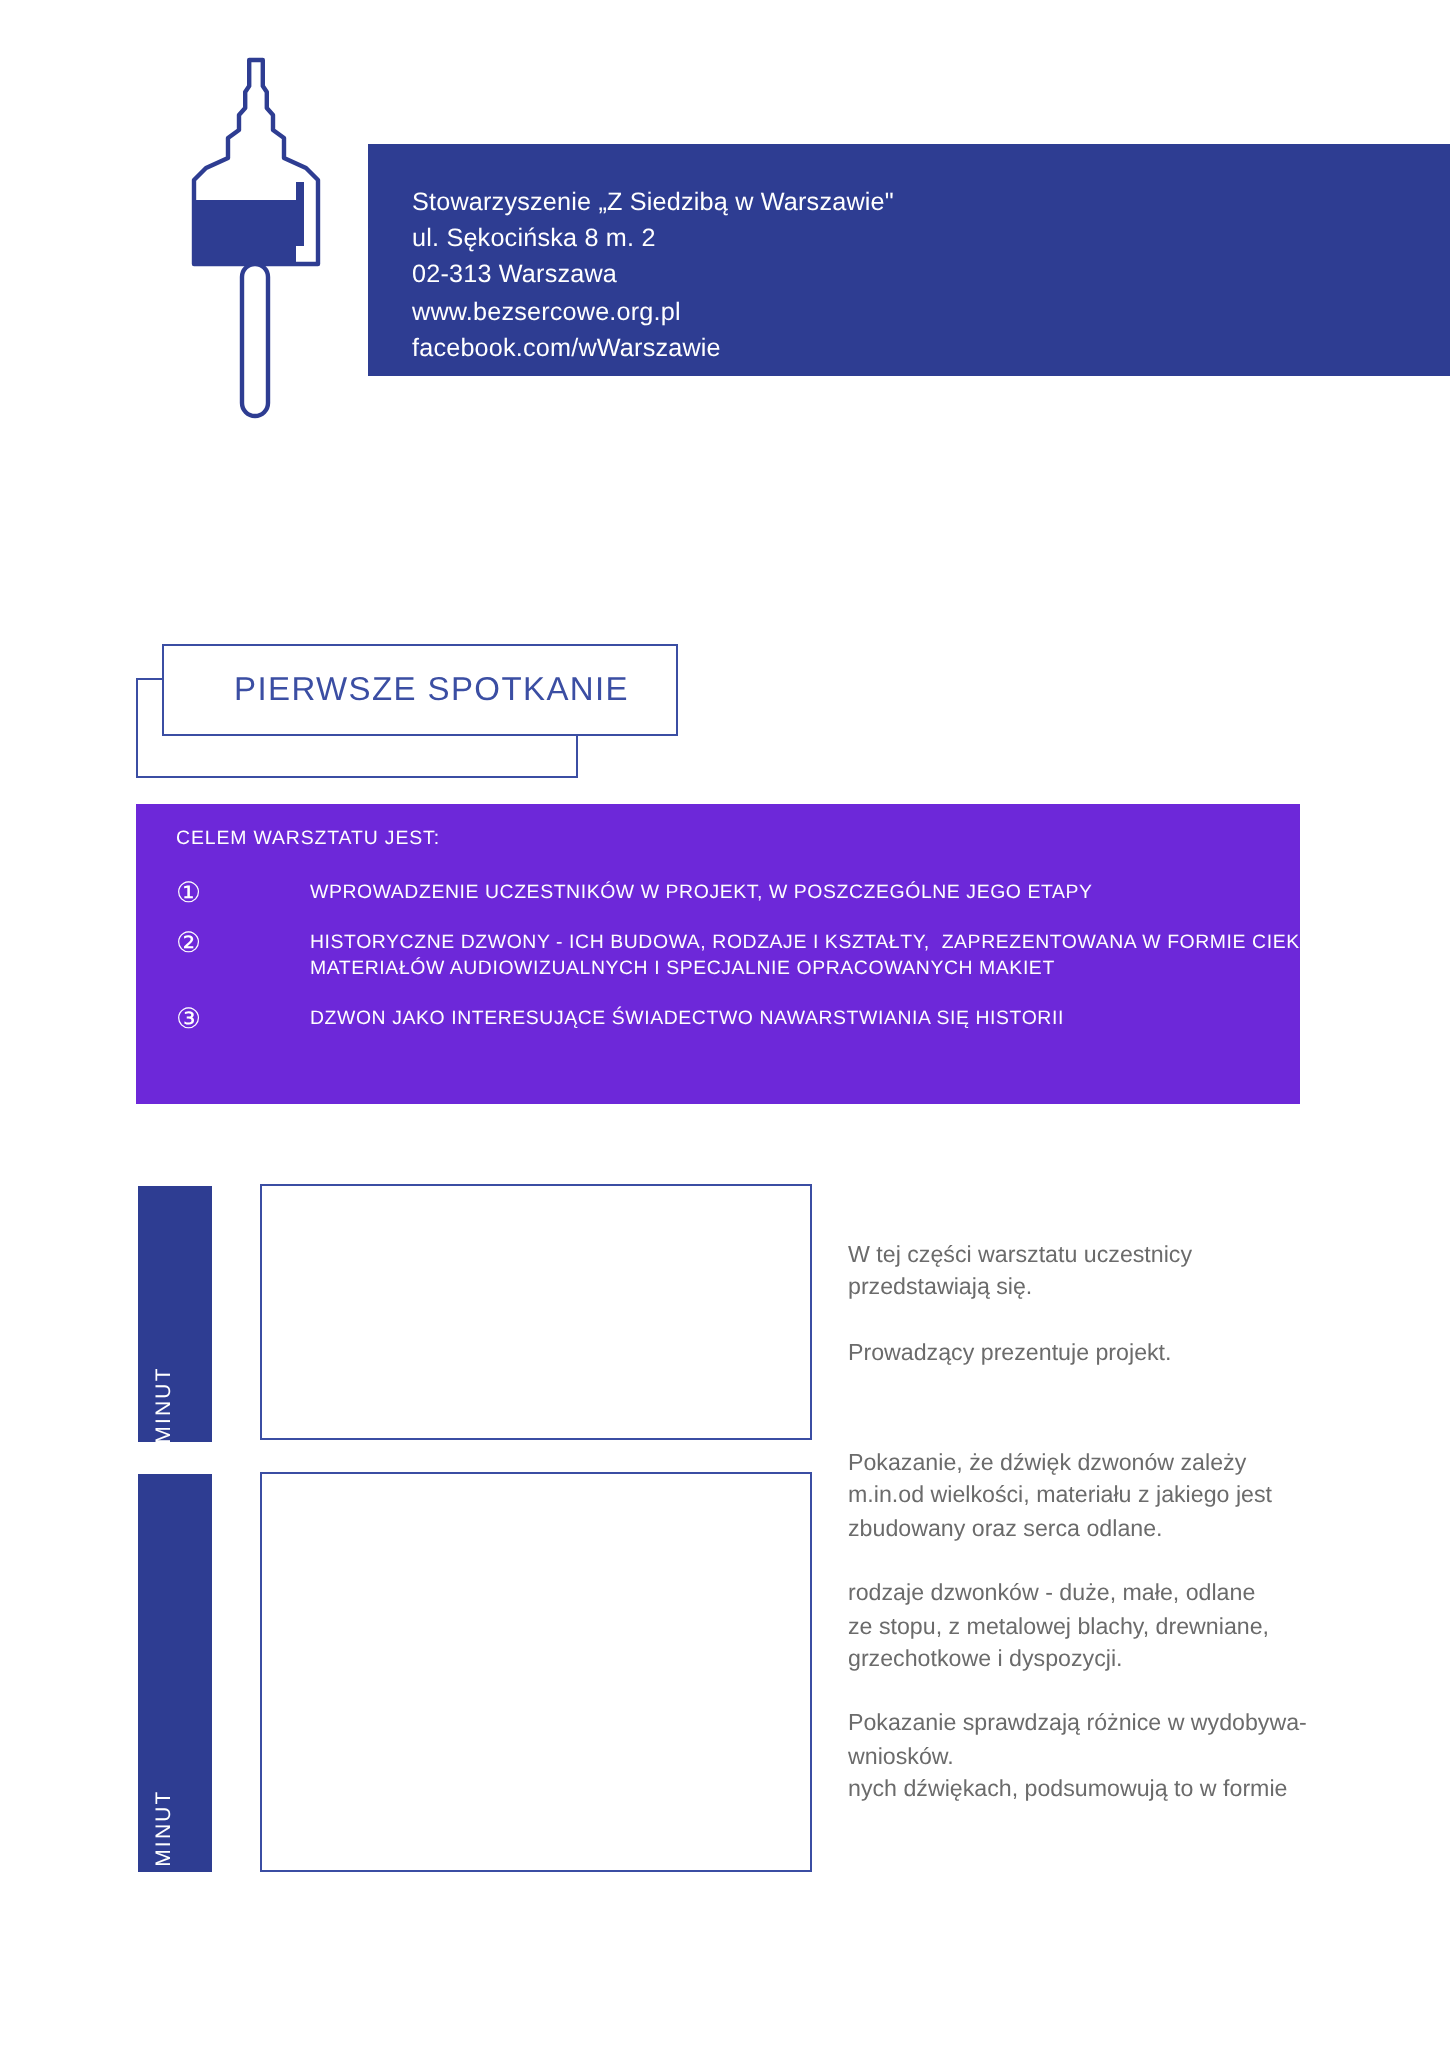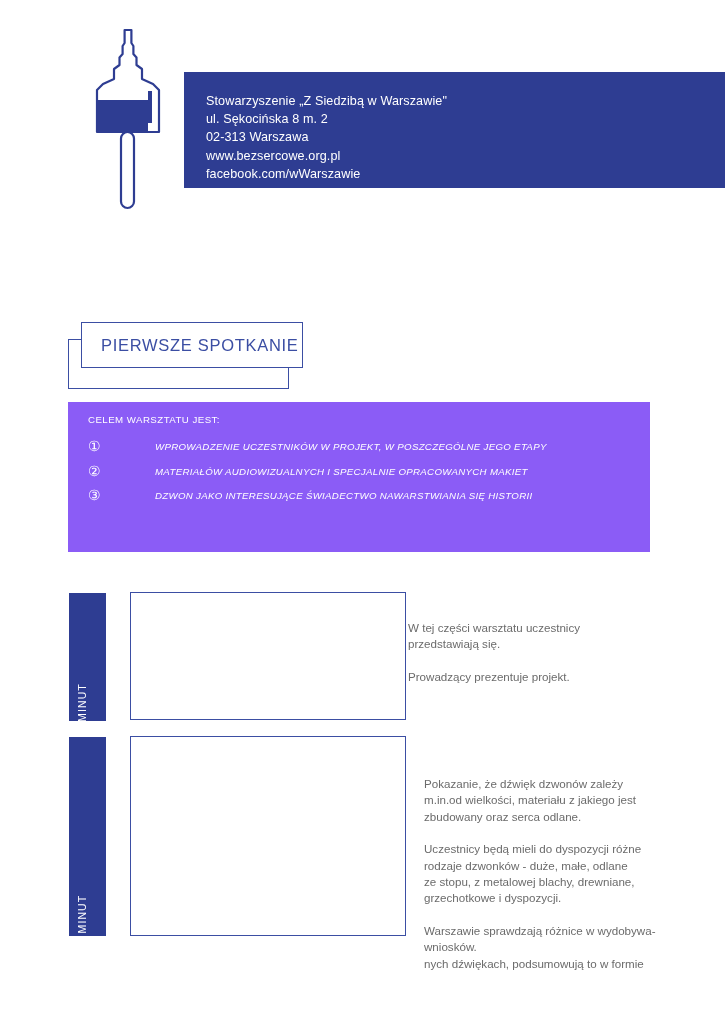--- a/index.html
+++ b/index.html
@@ -69,44 +69,45 @@
     width: 221px;
     height: 50px;
     border: 1.4px solid #3b4ea3;
     background: transparent;
     box-sizing: border-box;
   }
   .title-box-front {
     position: absolute;
     left: 13px;
     top: 0px;
-    width: 222px;
+    width: 258px;
     height: 46px;
     border: 1.4px solid #3b4ea3;
     background: #ffffff;
     box-sizing: border-box;
     display: flex;
     align-items: center;
+    padding-left: 16px;
   }
   .title-text {
     padding-left: 19px;
     font-size: 16.5px;
     letter-spacing: .7px;
     color: #3b4ea3;
     white-space: nowrap;
   }
 
   
   .goals {
     position: absolute;
     left: 68px;
     top: 402px;
     width: 582px;
     height: 150px;
-    background: #8b5cf6;
+    background: #6d28d9;
     color: #ffffff;
   }
   .goals-title {
     position: absolute;
     left: 20px;
     top: 12px;
     font-size: 9.7px;
     letter-spacing: .45px;
     white-space: nowrap;
   }
@@ -127,21 +128,21 @@
     font-size: 14px;
     line-height: 13px;
     color: #ffffff;
   }
   .goal-text {
     font-size: 9.7px;
     line-height: 13.6px;
     letter-spacing: .3px;
     color: #ffffff;
   }
-  .goal-text div { white-space: pre; font-style: italic; }
+  .goal-text div { white-space: pre; }
 
   .minutes-bar {
     position: absolute;
     background: #2e3d92;
     border: 1px solid #2e3d92;
     box-sizing: border-box;
   }
   .minutes-label {
     position: absolute;
     left: 50%;
@@ -164,26 +165,26 @@
   .desc {
     position: absolute;
     color: #6b6b6b;
     font-size: 11.6px;
     line-height: 16.4px;
   }
   .desc p { margin: 0 0 16px 0; }
   .desc p:last-child { margin-bottom: 0; }
   .s1-bar   { left: 69px;  top: 593px; width: 37px;  height: 128px; }
   .s1-box   { left: 130px; top: 592px; width: 276px; height: 128px; }
-  .s1-desc  { left: 408px; top: 604px; width: 280px; }
+  .s1-desc  { left: 424px; top: 604px; width: 280px; }
 
   
   .s2-bar   { left: 69px;  top: 737px; width: 37px;  height: 199px; }
   .s2-box   { left: 130px; top: 736px; width: 276px; height: 200px; }
-  .s2-desc  { left: 424px; top: 760px; width: 290px; }
+  .s2-desc  { left: 424px; top: 708px; width: 290px; }
 </style>
 </head>
 <body>
 
 <div class="page">
 
   <div class="logo">
     <svg viewBox="0 0 80 185" width="80" height="185" aria-hidden="true">
 
       <path d="M36.6 3 L36.6 16 L34.6 19 L34.6 27 L31.5 30.5 L31.5 38 L26 42 L26 52
@@ -221,20 +222,21 @@
       <div class="goal-row">
         <div class="goal-num">①</div>
         <div class="goal-text">
           <div>WPROWADZENIE UCZESTNIKÓW W PROJEKT, W POSZCZEGÓLNE JEGO ETAPY</div>
         </div>
       </div>
 
       <div class="goal-row">
         <div class="goal-num">②</div>
         <div class="goal-text">
+          <div>HISTORYCZNE DZWONY - ICH BUDOWA, RODZAJE I KSZTAŁTY,  ZAPREZENTOWANA W FORMIE CIEKAWYCH</div>
           <div>MATERIAŁÓW AUDIOWIZUALNYCH I SPECJALNIE OPRACOWANYCH MAKIET</div>
         </div>
       </div>
 
       <div class="goal-row">
         <div class="goal-num">③</div>
         <div class="goal-text">
           <div>DZWON JAKO INTERESUJĄCE ŚWIADECTWO NAWARSTWIANIA SIĘ HISTORII</div>
         </div>
       </div>
@@ -270,26 +272,25 @@
   </div>
   <div class="desc s2-desc">
     <p>
       </p>
       <div>Pokazanie, że dźwięk dzwonów zależy</div>
       <div>m.in.od wielkości, materiału z jakiego jest</div>
       <div>zbudowany oraz serca odlane.</div>
     <p></p>
     <p>
       </p>
-      <div>Uczestnicy będą mieli do dyspozycji różne</div>
       <div>rodzaje dzwonków - duże, małe, odlane</div>
       <div>ze stopu, z metalowej blachy, drewniane,</div>
       <div>grzechotkowe i dyspozycji.</div>
     <p></p>
     <p>
       </p>
-      <div>Warszawie sprawdzają różnice w wydobywa-</div>
+      <div>Pokazanie sprawdzają różnice w wydobywa-</div>
       <div>wniosków.</div>
       <div>nych dźwiękach, podsumowują to w formie</div>
     <p></p>
   </div>
 
 </div>
 
 </body></html>

